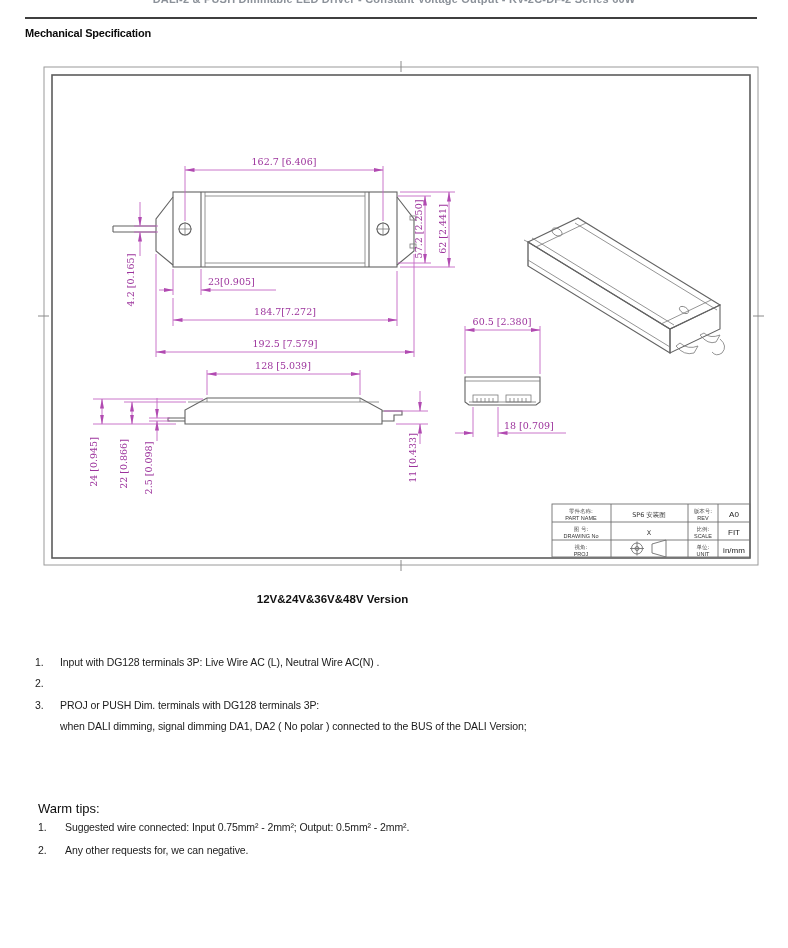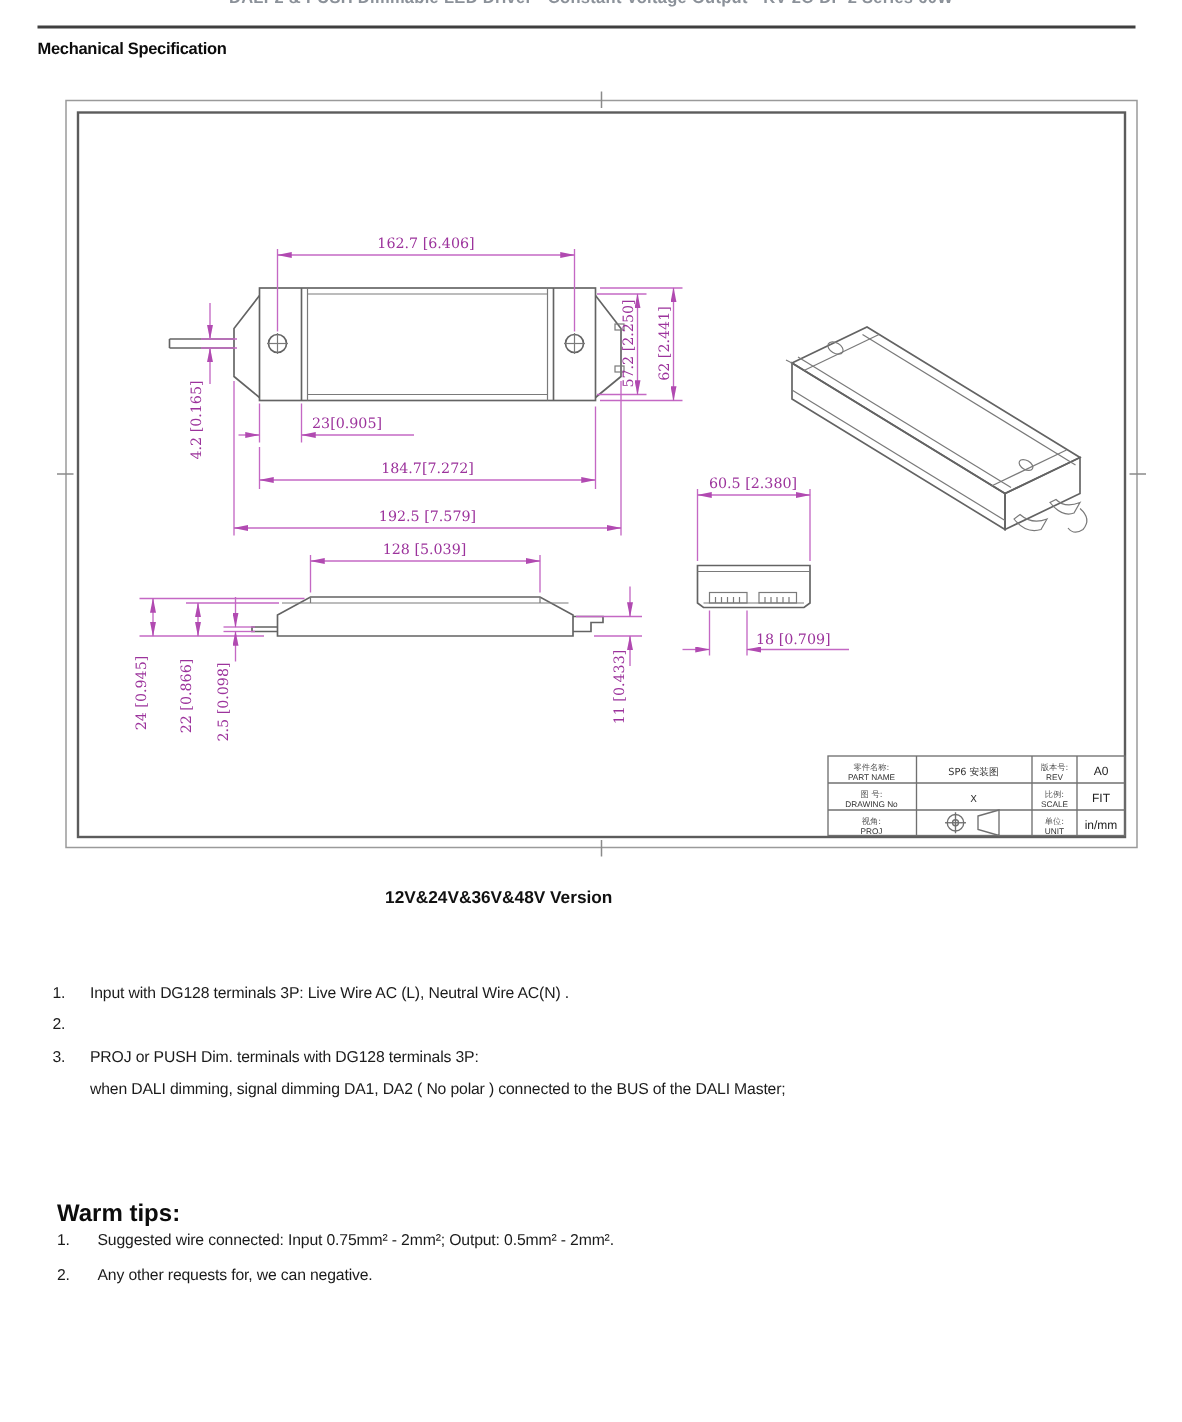--- a/index.html
+++ b/index.html
@@ -7,21 +7,21 @@
        font-family:"Liberation Sans",sans-serif;color:#1d1d1d;}
   .abs{position:absolute;}
   .header-title{top:-7px;left:0;width:788px;text-align:center;font-size:11px;
        font-weight:bold;color:#8b9199;letter-spacing:.2px;}
   .rule{top:17px;left:25px;width:732px;border-top:2px solid #3f3f3f;}
   .section-title{top:27px;left:25px;font-size:11px;font-weight:bold;color:#0c0c0c;letter-spacing:-.2px;}
   .version-caption{top:593px;left:0;width:641px;text-align:center;font-size:11.5px;font-weight:bold;color:#111;margin-left:12px;}
   .notes{top:656px;left:35px;width:720px;}
   .note-row{display:flex;height:21.3px;font-size:10.5px;letter-spacing:-.1px;color:#1b1b1b;}
   .note-num{width:25px;flex:0 0 25px;}
-  .warm-heading{top:801px;left:38px;font-size:16px;font-weight:bold;color:#0c0c0c;}
+  .warm-heading{top:801px;left:38px;font-size:13px;font-weight:normal;color:#0c0c0c;}
   .warm{top:821px;left:38px;width:700px;}
   .warm-row{display:flex;height:23px;font-size:10.5px;letter-spacing:-.1px;color:#1b1b1b;}
   .warm-num{width:27px;flex:0 0 27px;}
   
   svg{position:absolute;left:36px;top:58px;}
   .frame-outer{fill:none;stroke:#9a9a9a;stroke-width:1;}
   .frame-inner{fill:none;stroke:#5c5c5c;stroke-width:1.6;}
   .tick{stroke:#8a8a8a;stroke-width:1;}
   .draw{fill:none;stroke:#636363;stroke-width:1.1;}
   .draw-lt{fill:none;stroke:#7a7a7a;stroke-width:.8;}
@@ -267,21 +267,21 @@
   </div>
   <div class="note-row">
     <span class="note-num">2.</span>
   </div>
   <div class="note-row">
     <span class="note-num">3.</span>
     <span>PROJ or PUSH Dim. terminals with DG128 terminals 3P:</span>
   </div>
   <div class="note-row">
     <span class="note-num"></span>
-    <span>when DALI dimming, signal dimming DA1, DA2 ( No polar ) connected to the BUS of the DALI Master;</span>
+    <span>when DALI dimming, signal dimming DA1, DA2 ( No polar ) connected to the BUS of the DALI Version;</span>
   </div>
 </div>
 
 <div class="abs warm-heading">Warm tips:</div>
 <div class="abs warm">
   <div class="warm-row">
     <span class="warm-num">1.</span>
     <span>Suggested wire connected: Input 0.75mm² - 2mm²; Output: 0.5mm² - 2mm².</span>
   </div>
   <div class="warm-row">

